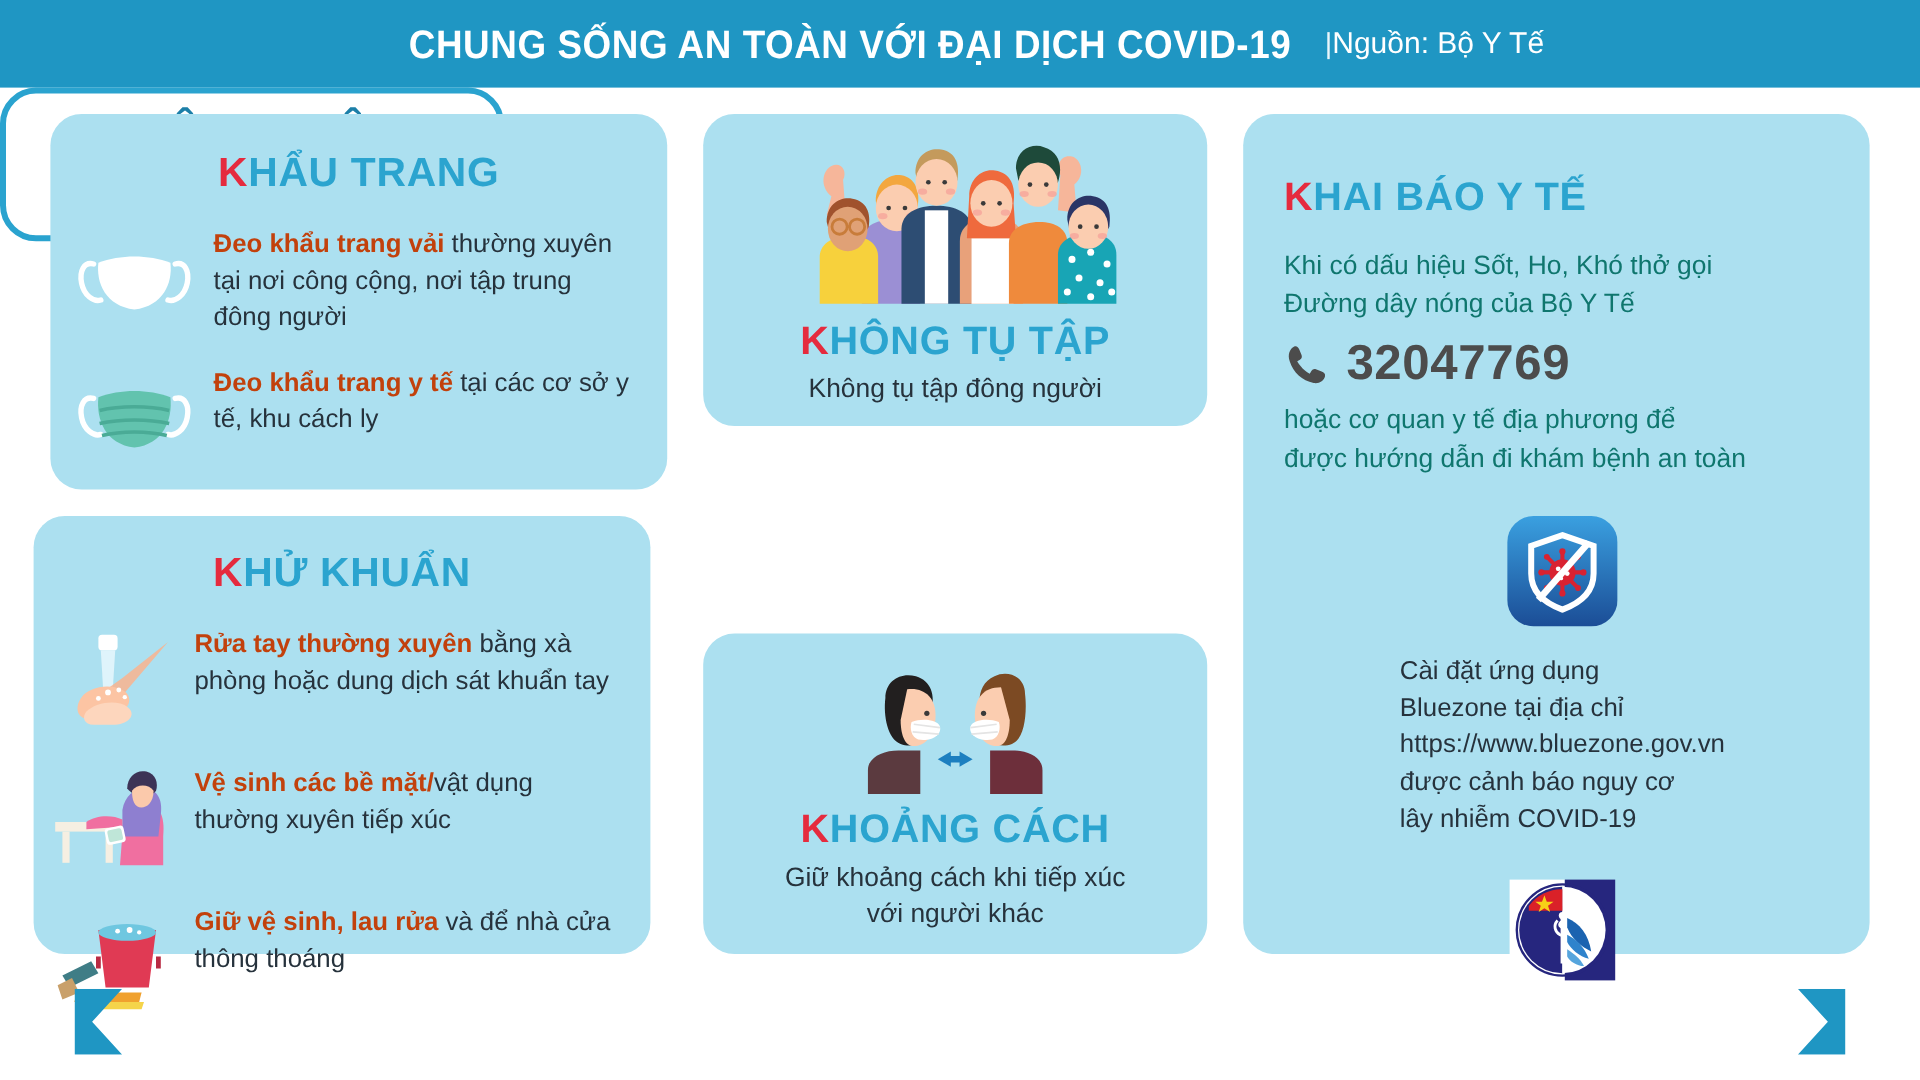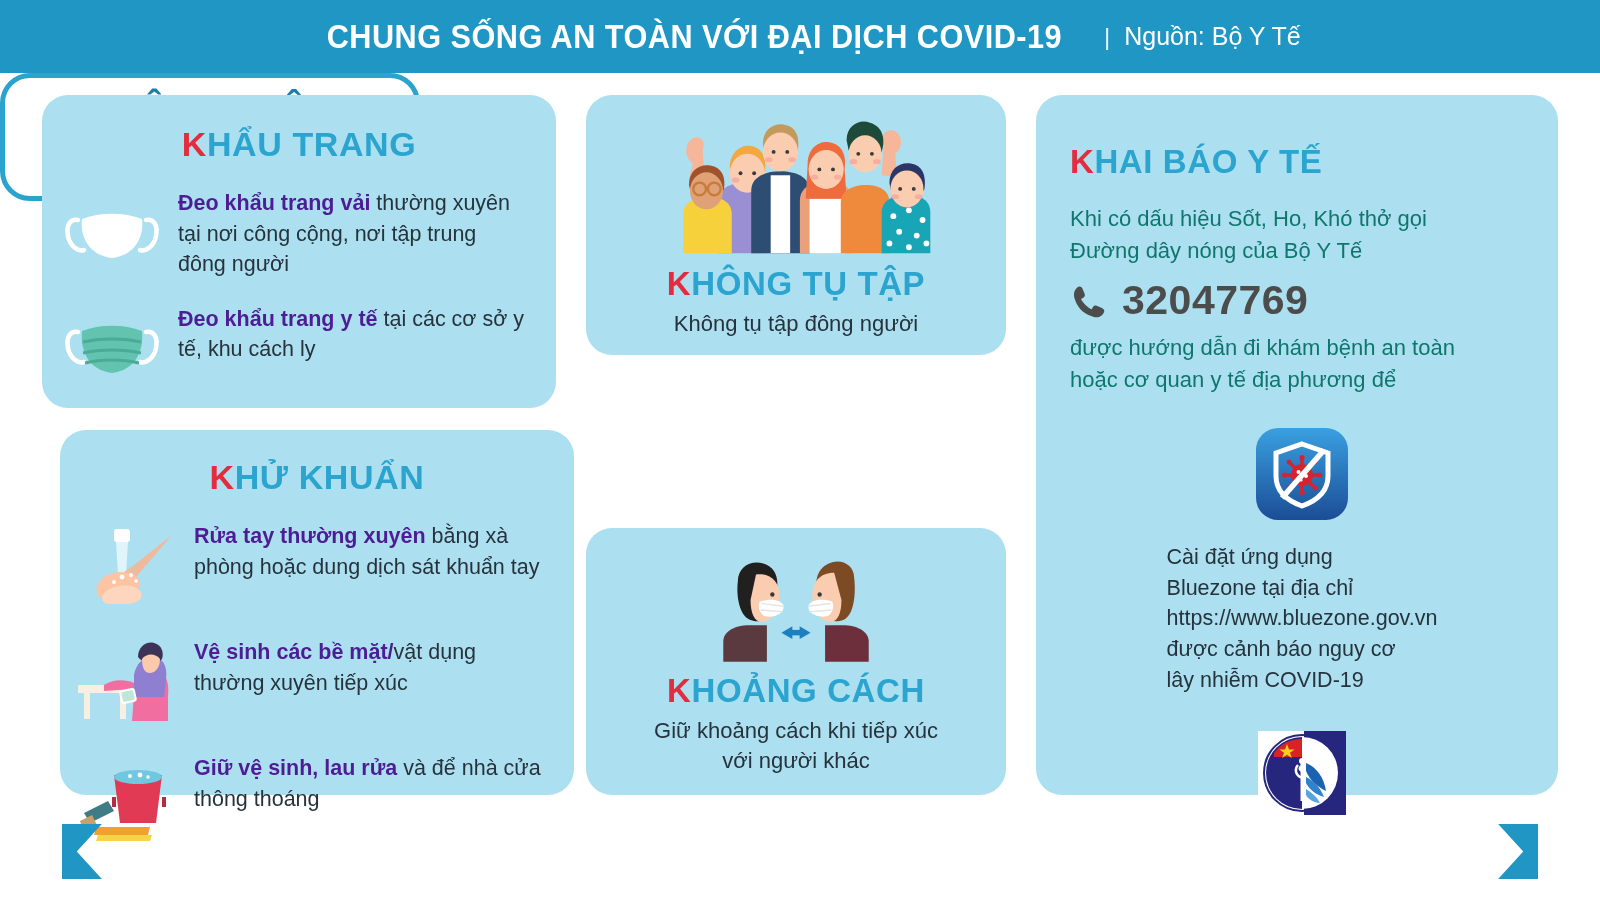--- a/index.html
+++ b/index.html
@@ -8,21 +8,21 @@
     background: #ffffff;
     font-family: "Liberation Sans", sans-serif;
     overflow: hidden;
   }
   .page { position: relative; width: 1600px; height: 900px; background:#fff; }
 
   
   .header {
     position:absolute; left:0; top:0; width:1600px; height:73px;
     background:#1f96c3;
-    display:flex; align-items:center; justify-content:center; gap:14px;
+    display:flex; align-items:center; justify-content:center; 
   }
   .header-title {
     color:#fff; font-weight:bold; font-size:33px; letter-spacing:0.5px;
     text-transform:uppercase; white-space:nowrap;
     transform: scaleX(0.93);
   }
   .header-sep { color:#eaf6fb; font-size:24px; font-weight:300; }
   .header-source { color:#ffffff; font-size:25px; white-space:nowrap; }
 
   
@@ -36,25 +36,25 @@
     font-weight:bold; font-size:34px; letter-spacing:0.6px;
     text-transform:uppercase; color:#2ba4cf; white-space:nowrap;
   }
   .card-title .k { color:#e52b3e; }
 
   .bullet-row { display:flex; align-items:flex-start; gap:14px; }
   .bullet-icon { flex:0 0 auto; width:104px; height:92px; position:relative; }
   .bullet-text {
     font-size:21.5px; line-height:1.42; color:#26323c; padding-top:2px;
   }
-  .bullet-text b { font-weight:bold; color:#4c1d95; }
+  .bullet-text b { font-weight:bold; color:#c2410c; }
 
   
   #card-mask  { left:42px;  top:22px;  width:514px; height:313px; }
-  #card-clean { left:60px;  top:357px; width:514px; height:365px; }
+  #card-clean { left:28px;  top:357px; width:514px; height:365px; }
 
   .mask-title-wrap { text-align:center; padding-top:30px; }
   #card-mask .rows { padding:22px 26px 0 18px; display:flex; flex-direction:column; gap:22px; }
 
   .clean-title-wrap { text-align:center; padding-top:28px; }
   #card-clean .rows { padding:22px 24px 0 16px; display:flex; flex-direction:column; gap:24px; }
 
   
   #card-crowd { left:586px; top:22px;  width:420px; height:260px; }
   #badge-5k   { left:586px; top:303px; width:420px; height:128px;
@@ -66,21 +66,21 @@
   .badge-line1 { font-size:38px; font-weight:bold; color:#1c7fa8; letter-spacing:1px; }
   .badge-line2 { font-size:52px; font-weight:bold; color:#e2172b; line-height:0.98; margin-top:1px;}
 
   .center-title { text-align:center; font-weight:bold; font-size:33px;
                   color:#2ba4cf; letter-spacing:0.6px; text-transform:uppercase; }
   .center-title .k { color:#e52b3e; }
   .center-sub { text-align:center; font-size:22px; color:#26323c; line-height:1.35; margin-top:6px; }
 
   
   #card-decl { left:1036px; top:22px; width:522px; height:700px; }
-  .decl-pad { padding:36px 32px 0 34px;margin-top:12px; }
+  .decl-pad { padding:50px 32px 0 34px; }
   .decl-text { font-size:22px; line-height:1.46; color:#0f766e; }
   .hotline-row { display:flex; align-items:center; gap:14px; margin:10px 0 8px 0; }
   .hotline-num { font-size:41px; font-weight:bold; color:#4c4c4c; letter-spacing:0.5px; }
 
   .app-row { display:flex; align-items:center; gap:22px; margin-top:32px; padding-left:8px;flex-direction:column; }
   .app-row .app-text { font-size:21.5px; line-height:1.42; color:#26323c; }
 
   
   .footer {
     position:absolute; left:62px; top:824px; width:1476px; height:55px;
@@ -325,22 +325,22 @@
 
         <div class="hotline-row">
           <span>
             <svg viewBox="0 0 40 40" width="38" height="38">
               <path d="M9 5 C5 7 3 12 5 18 C8 28 16 35 26 37 C31 37.8 35 35 36 31 C36.4 29 35 28 33 27 L28 25 C26.4 24.4 25 25 24 26.6 L22.6 29 C18.6 27 13.6 22 11.6 18 L14 16.6 C15.6 15.6 16 14 15.4 12.4 L13.4 7.6 C12.6 5.6 11 4.2 9 5 Z" fill="#4c4c4c"></path>
             </svg>
           </span>
           <span class="hotline-num">32047769</span>
         </div>
 
+        <div class="decl-text">hoặc cơ quan y tế địa phương để</div>
         <div class="decl-text">được hướng dẫn đi khám bệnh an toàn</div>
-        <div class="decl-text">hoặc cơ quan y tế địa phương để</div>
 
         <div class="app-row">
           <span>
             <svg viewBox="0 0 92 92" width="92" height="92">
               <defs>
                 <linearGradient id="bzg" x1="0" y1="0" x2="0" y2="1">
                   <stop offset="0%" stop-color="#3aa0e0"></stop>
                   <stop offset="100%" stop-color="#1b4d96"></stop>
                 </linearGradient>
               </defs>

